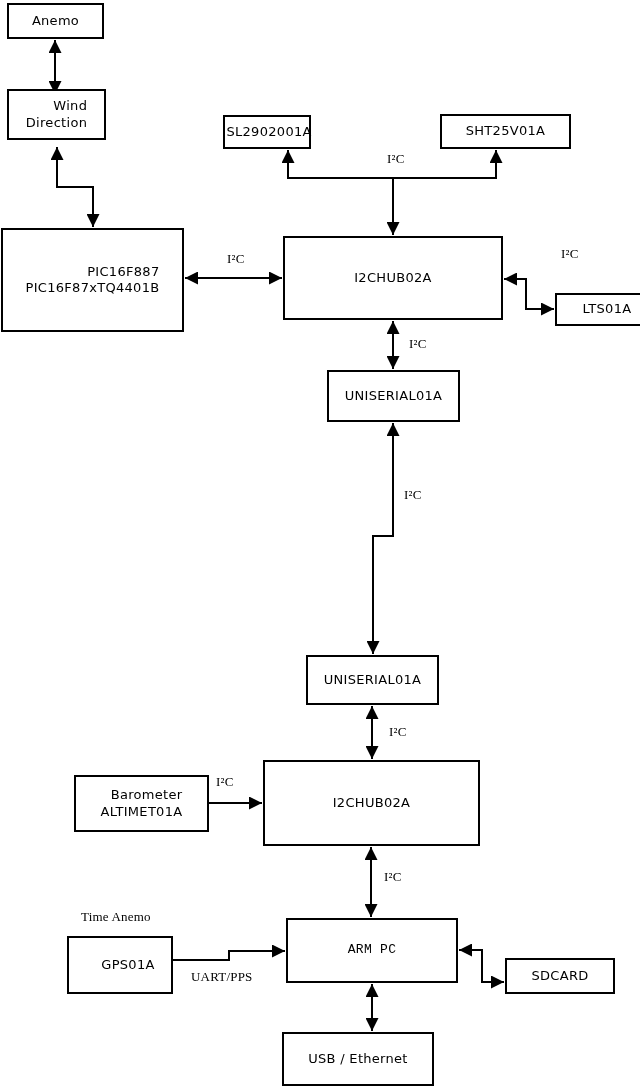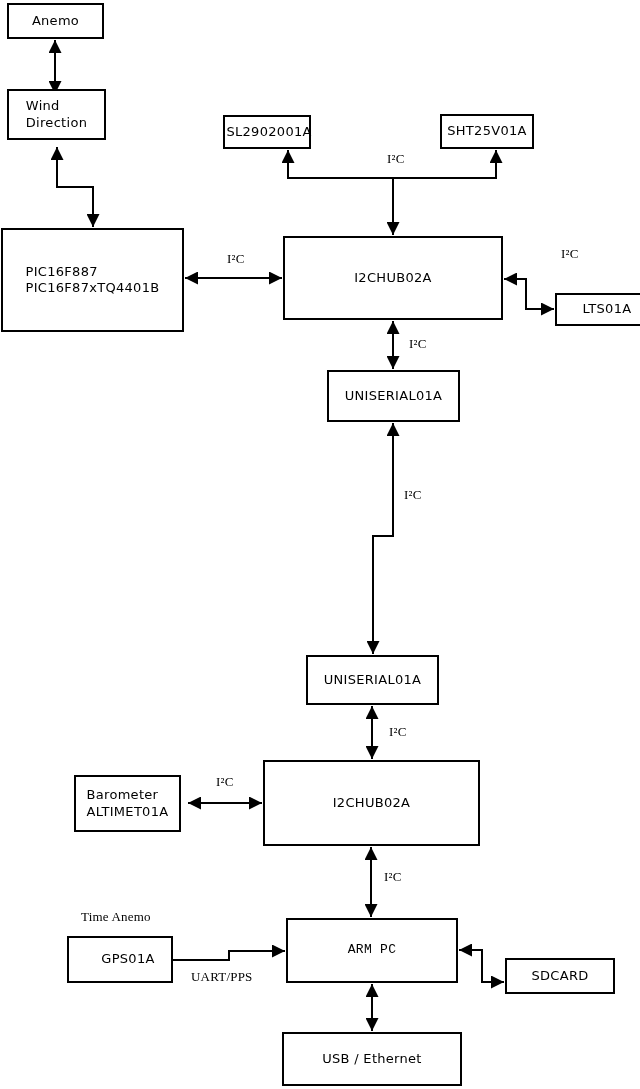--- a/index.html
+++ b/index.html
@@ -24,52 +24,52 @@
     height: 1089px;
   }
   .node {
     position: absolute;
     box-sizing: border-box;
     border: 2px solid #000000;
     background: #ffffff;
     display: flex;
     align-items: center;
     justify-content: center;
-    text-align: left;
+    text-align: right;
   }
   .node-label {
     font-size: 13px;
     line-height: 1.25;
     white-space: pre-line;
     letter-spacing: 0.3px;
   }
   .edge-label {
     position: absolute;
     font-size: 13px;
     line-height: 1.1;
     white-space: nowrap;
     letter-spacing: 0.2px;
     font-family: Liberation Serif, serif;
   }
   
   .n-anemo { left: 7px;   top: 3px;    width: 97px;  height: 36px; }
   .n-wind  { left: 7px;   top: 89px;   width: 99px;  height: 51px; }
   .n-pic   { left: 1px;   top: 228px;  width: 183px; height: 104px; }
   .n-isl   { left: 223px; top: 115px;  width: 88px; height: 34px; }
-  .n-sht   { left: 440px; top: 114px;  width: 94px; height: 35px; }
+  .n-sht   { left: 440px; top: 114px;  width: 131px; height: 35px; }
   .n-hub1  { left: 283px; top: 236px;  width: 220px; height: 84px; }
   .n-lts   { left: 555px; top: 293px;  width: 104px;  height: 33px; }
   .n-uni1  { left: 327px; top: 370px;  width: 133px; height: 52px; }
   .n-uni2  { left: 306px; top: 655px;  width: 133px; height: 50px; }
   .n-hub2  { left: 263px; top: 760px;  width: 217px; height: 86px; }
-  .n-baro  { left: 74px;  top: 775px;  width: 107px; height: 57px; }
+  .n-baro  { left: 74px;  top: 775px;  width: 135px; height: 57px; }
   .n-arm   { left: 286px; top: 918px;  width: 172px; height: 65px; font-family: Liberation Mono, monospace; }
-  .n-gps   { left: 67px;  top: 936px;  width: 106px; height: 47px; padding-left: 16px; }
+  .n-gps   { left: 67px;  top: 936px;  width: 106px; height: 58px; padding-left: 16px; }
   .n-sd    { left: 505px; top: 958px;  width: 110px; height: 36px; }
-  .n-usb   { left: 282px; top: 1032px; width: 180px; height: 54px; }
+  .n-usb   { left: 282px; top: 1032px; width: 152px; height: 54px; }
   
   .el-i2c-pic-hub  { left: 227px; top: 252px; }
   .el-i2c-sensor   { left: 387px; top: 152px; }
   .el-i2c-lts      { left: 561px; top: 247px; }
   .el-i2c-hub-uni  { left: 409px; top: 337px; }
   .el-i2c-link     { left: 404px; top: 488px; }
   .el-i2c-uni-hub  { left: 389px; top: 725px; }
   .el-i2c-baro     { left: 216px; top: 775px; }
   .el-i2c-arm      { left: 384px; top: 870px; }
   .el-uart         { left: 191px; top: 970px; }

